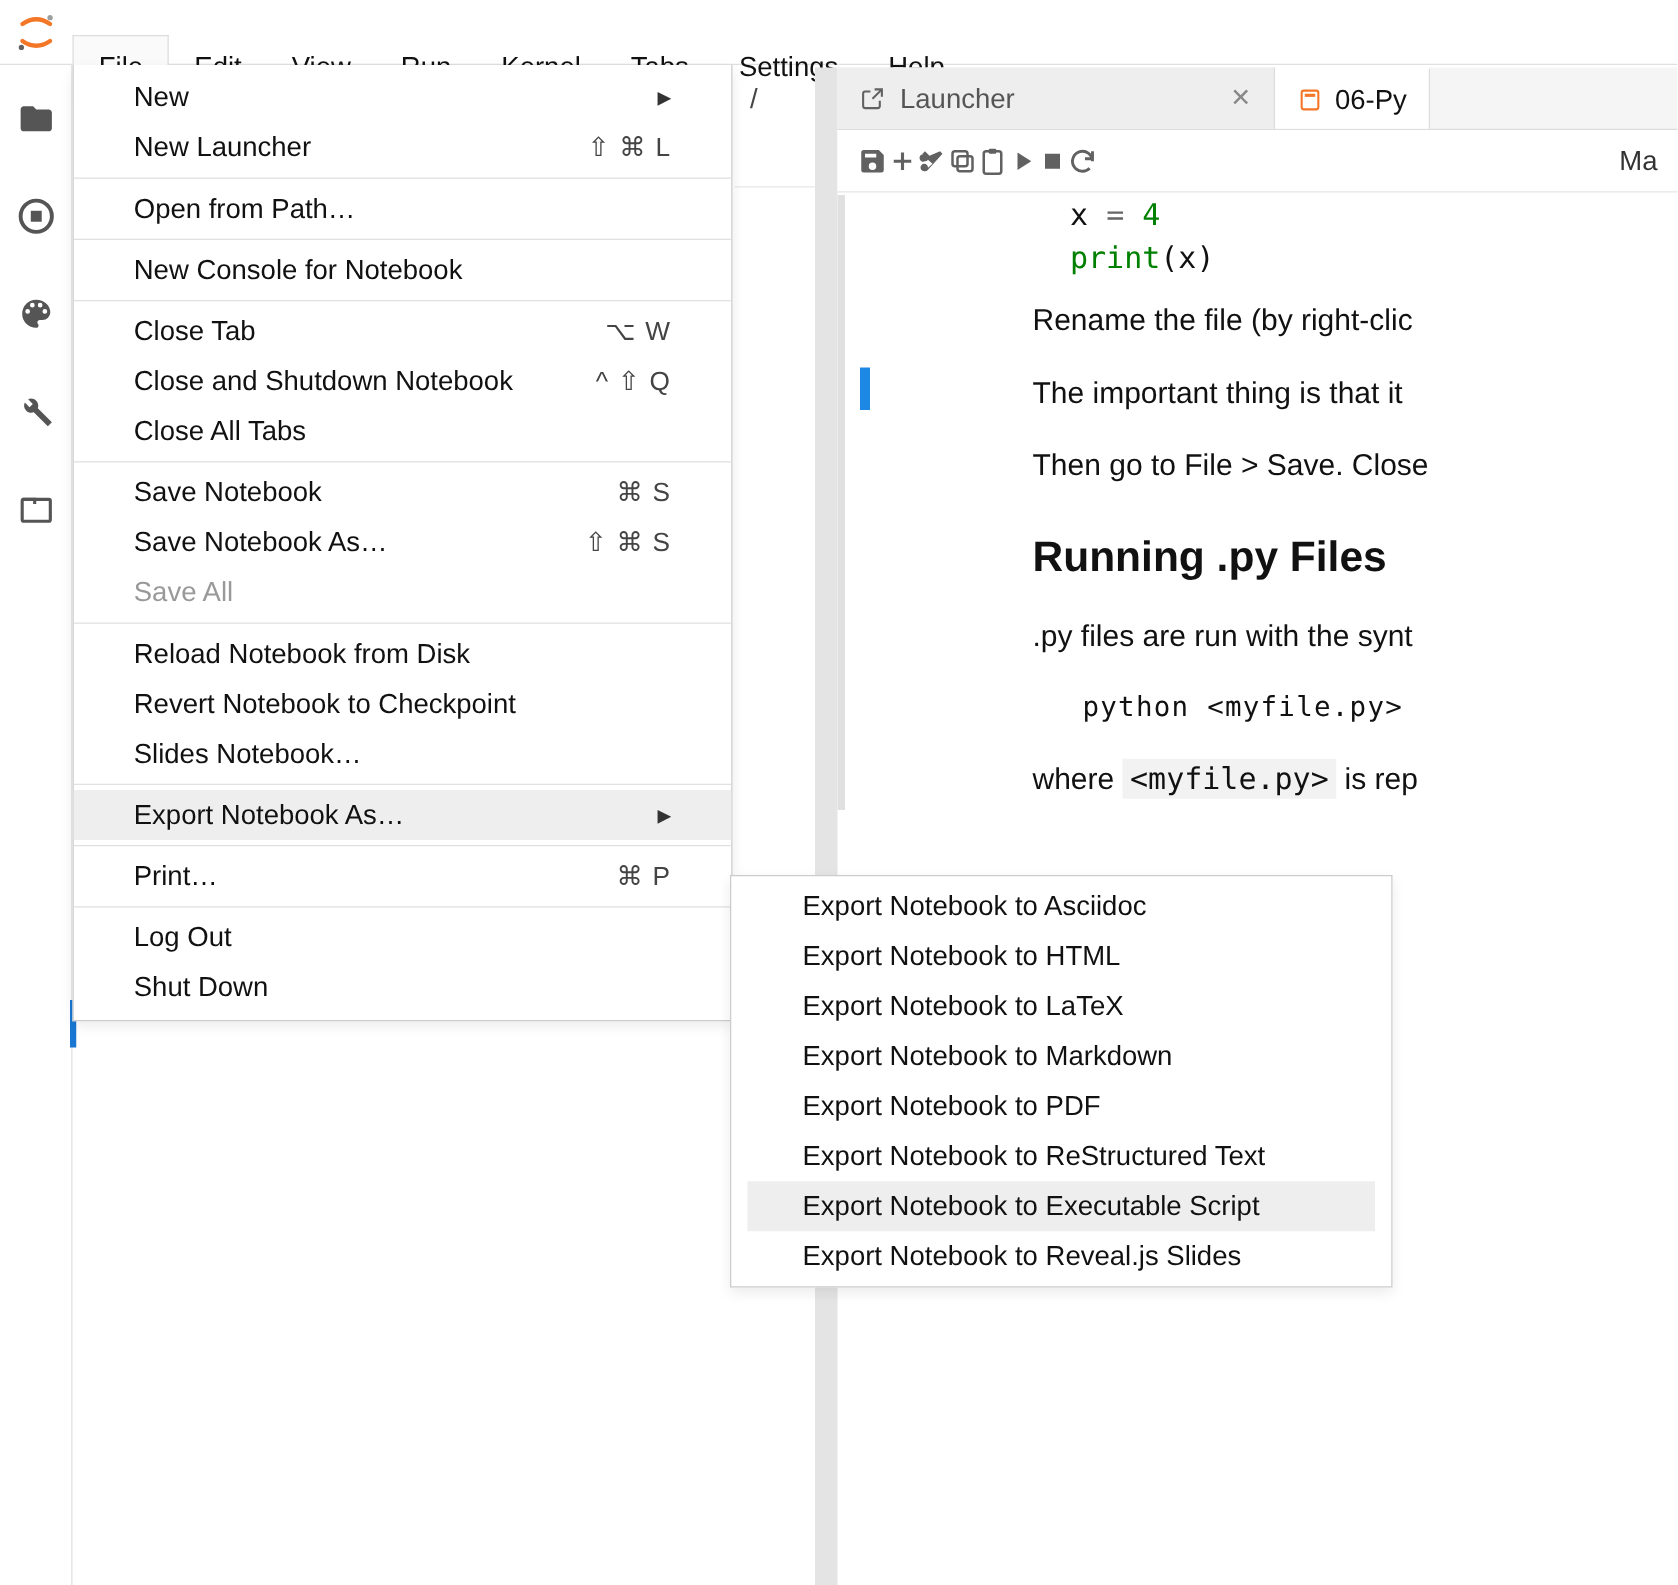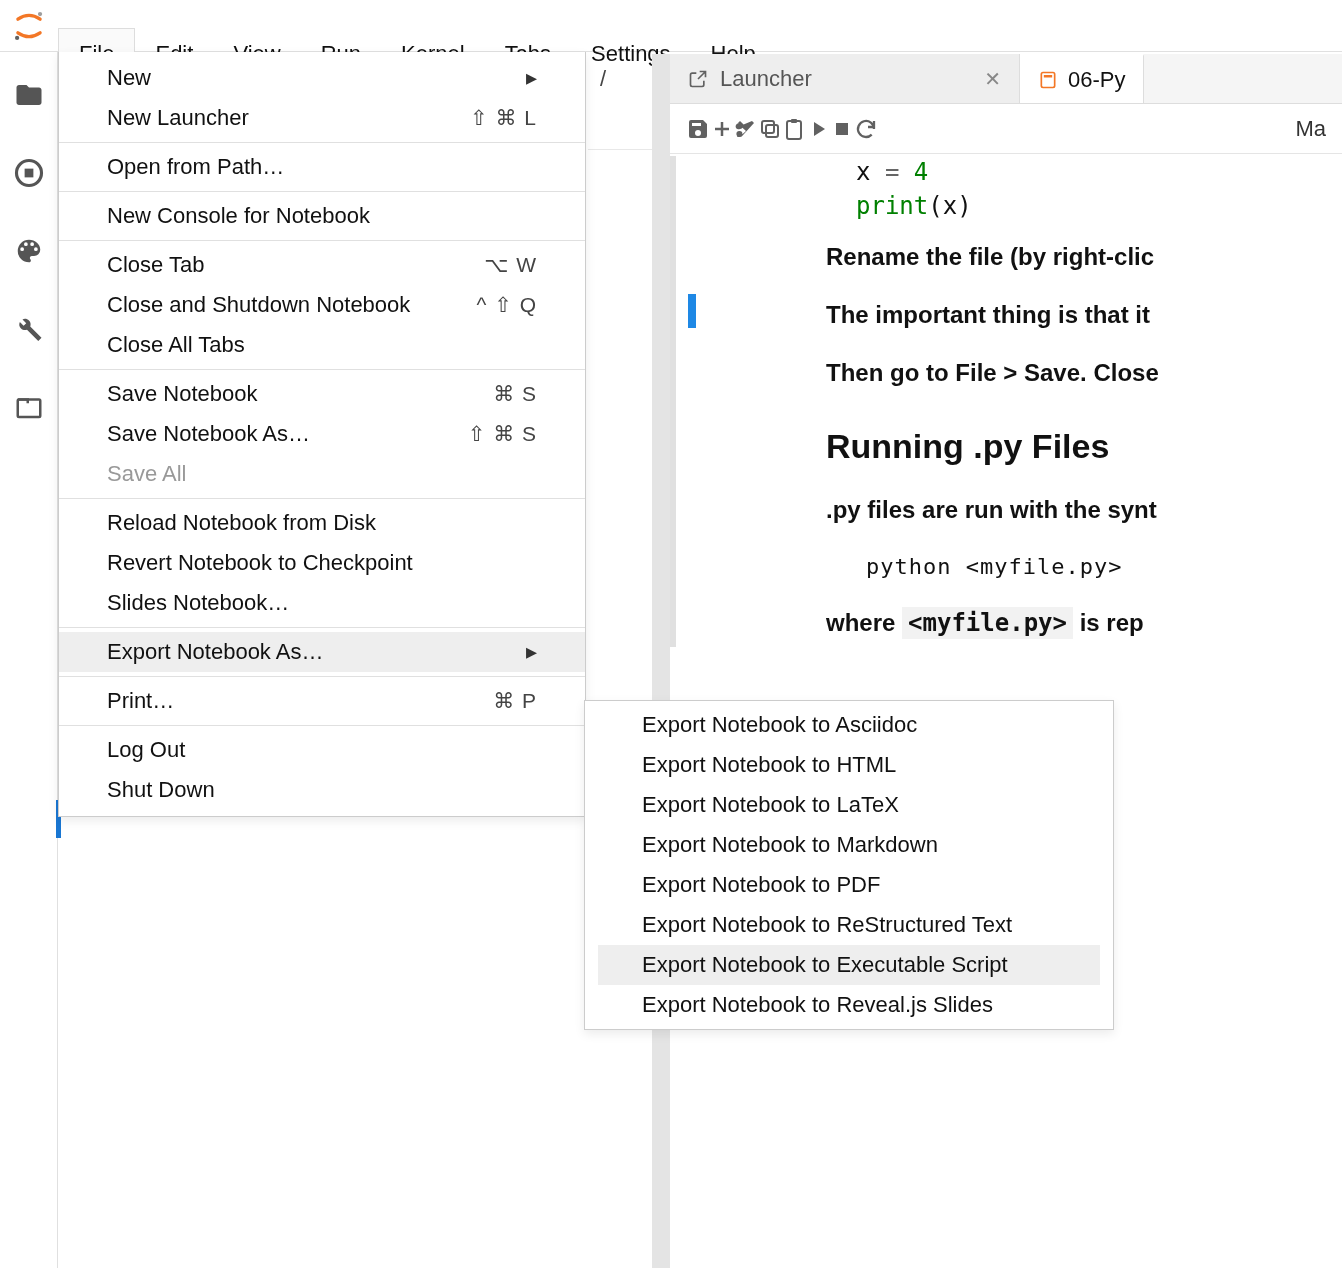--- a/index.html
+++ b/index.html
@@ -199,21 +199,20 @@
     padding-top: 0px;
     line-height: 1.4;
   }
   .code .op { color: #666; }
   .code .num { color: #008000; }
   .code .fn { color: #008000; }
   .nb-text {
     padding: 20px 0 10px 130px;
     font-size: 24px;
     color: #111;
-    font-weight: bold;
   }
   .nb-h2 {
     padding: 30px 0 10px 130px;
     font-size: 34px;
     font-weight: 700;
   }
   .nb-mono {
     font-family: ui-monospace, Menlo, Consolas, monospace;
     font-size: 22px;
     padding: 20px 0 10px 170px;

